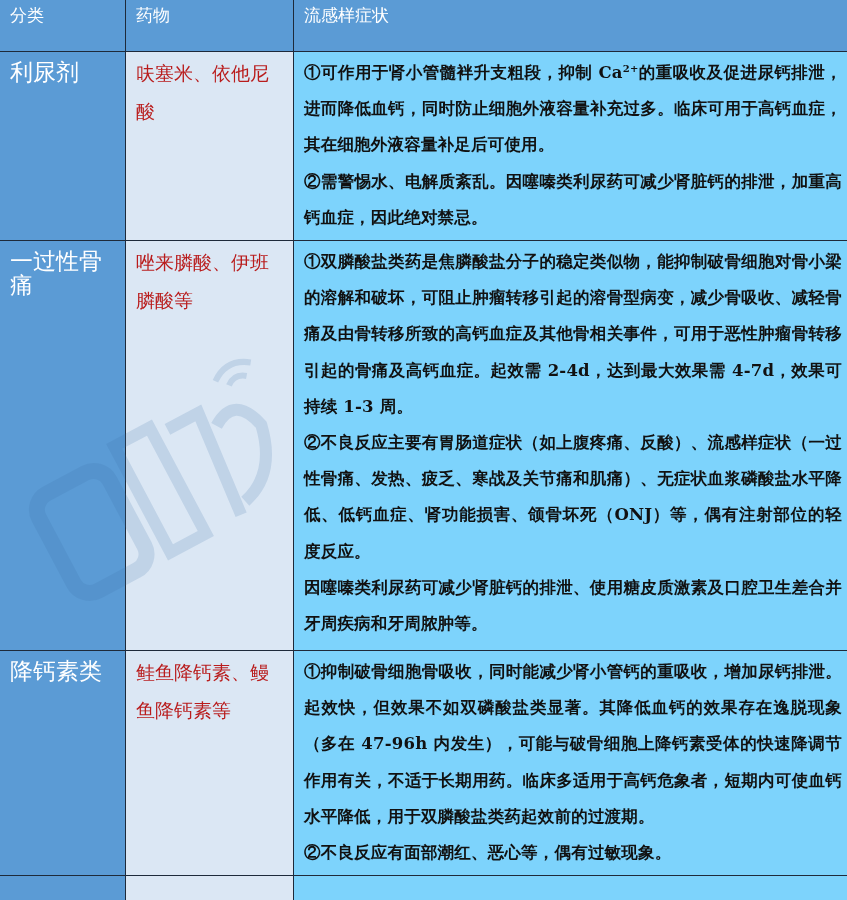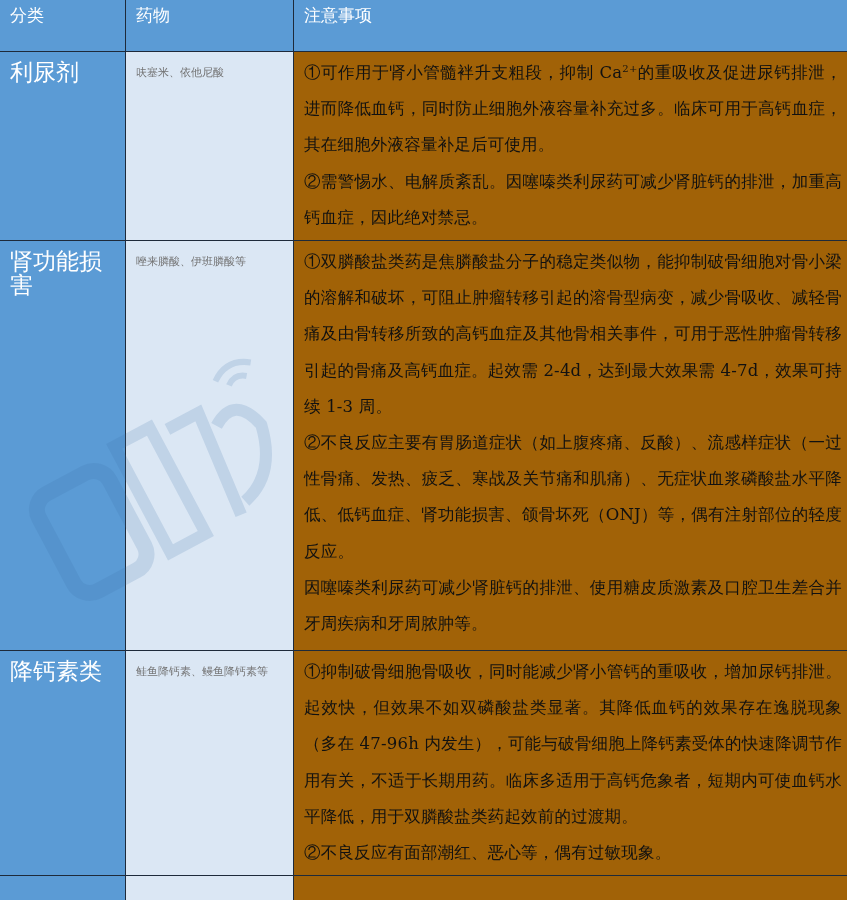--- a/index.html
+++ b/index.html
@@ -37,34 +37,35 @@
   .drug-table td.cat {
     background: #5b9bd5;
     color: #ffffff;
     font-family: "DejaVu Sans", "Liberation Sans", sans-serif;
     font-size: 23px;
     padding: 8px 10px;
     line-height: 24px;
   }
   .drug-table td.drug {
     background: #dbe7f4;
-    color: #737373;
+    color: #b91c1c;
     font-family: "DejaVu Sans", "Liberation Sans", sans-serif;
-    font-size: 11px;
+    font-size: 19px;
     line-height: 38px;
     padding: 2px 11px 0 10px;
   }
   .drug-table td.notes {
-    background: #a16207;
+    background: #7dd3fc;
     color: #111;
     font-size: 16.5px;
     line-height: 36.2px;
     padding: 3px 6px 4px 10px;
     text-align: justify;
     letter-spacing: 0.2px;
+    font-weight: bold;
   }
   .notes p { margin: 0; }
   sup { font-size: 10px; line-height: 0; }
   .watermark {
     position: absolute; left: 30px; top: 390px;
     width: 300px; height: 190px;
     transform: rotate(-28deg);
     pointer-events: none;
     opacity: 0.16;
   }
@@ -76,34 +77,34 @@
 <table class="drug-table">
   <colgroup>
       <col class="c1">
       <col class="c2">
       <col class="c3">
     </colgroup>
   <thead>
     <tr>
       <th>分类</th>
       <th>药物</th>
-      <th>注意事项</th>
+      <th>流感样症状</th>
     </tr>
   </thead>
   <tbody>
     <tr style="height:184px">
       <td class="cat">利尿剂</td>
       <td class="drug">呋塞米、依他尼酸</td>
       <td class="notes">
         <p><span>①可作用于肾小管髓袢升支粗段，抑制 Ca</span><sup>2+</sup><span>的重吸收及促进尿钙排泄，进而降低血钙，同时防止细胞外液容量补充过多。临床可用于高钙血症，其在细胞外液容量补足后可使用。</span></p>
         <p><span>②需警惕水、电解质紊乱。因噻嗪类利尿药可减少肾脏钙的排泄，加重高钙血症，因此绝对禁忌。</span></p>
       </td>
     </tr>
     <tr style="height:410px">
-      <td class="cat">肾功能损害</td>
+      <td class="cat">一过性骨痛</td>
       <td class="drug">唑来膦酸、伊班膦酸等</td>
       <td class="notes">
         <p><span>①双膦酸盐类药是焦膦酸盐分子的稳定类似物，能抑制破骨细胞对骨小梁的溶解和破坏，可阻止肿瘤转移引起的溶骨型病变，减少骨吸收、减轻骨痛及由骨转移所致的高钙血症及其他骨相关事件，可用于恶性肿瘤骨转移引起的骨痛及高钙血症。起效需 2-4d，达到最大效果需 4-7d，效果可持续 1-3 周。</span></p>
         <p><span>②不良反应主要有胃肠道症状（如上腹疼痛、反酸）、流感样症状（一过性骨痛、发热、疲乏、寒战及关节痛和肌痛）、无症状血浆磷酸盐水平降低、低钙血症、肾功能损害、颌骨坏死（ONJ）等，偶有注射部位的轻度反应。</span></p>
         <p><span>因噻嗪类利尿药可减少肾脏钙的排泄、使用糖皮质激素及口腔卫生差合并牙周疾病和牙周脓肿等。</span></p>
       </td>
     </tr>
     <tr style="height:225px">
       <td class="cat">降钙素类</td>
       <td class="drug">鲑鱼降钙素、鳗鱼降钙素等</td>

